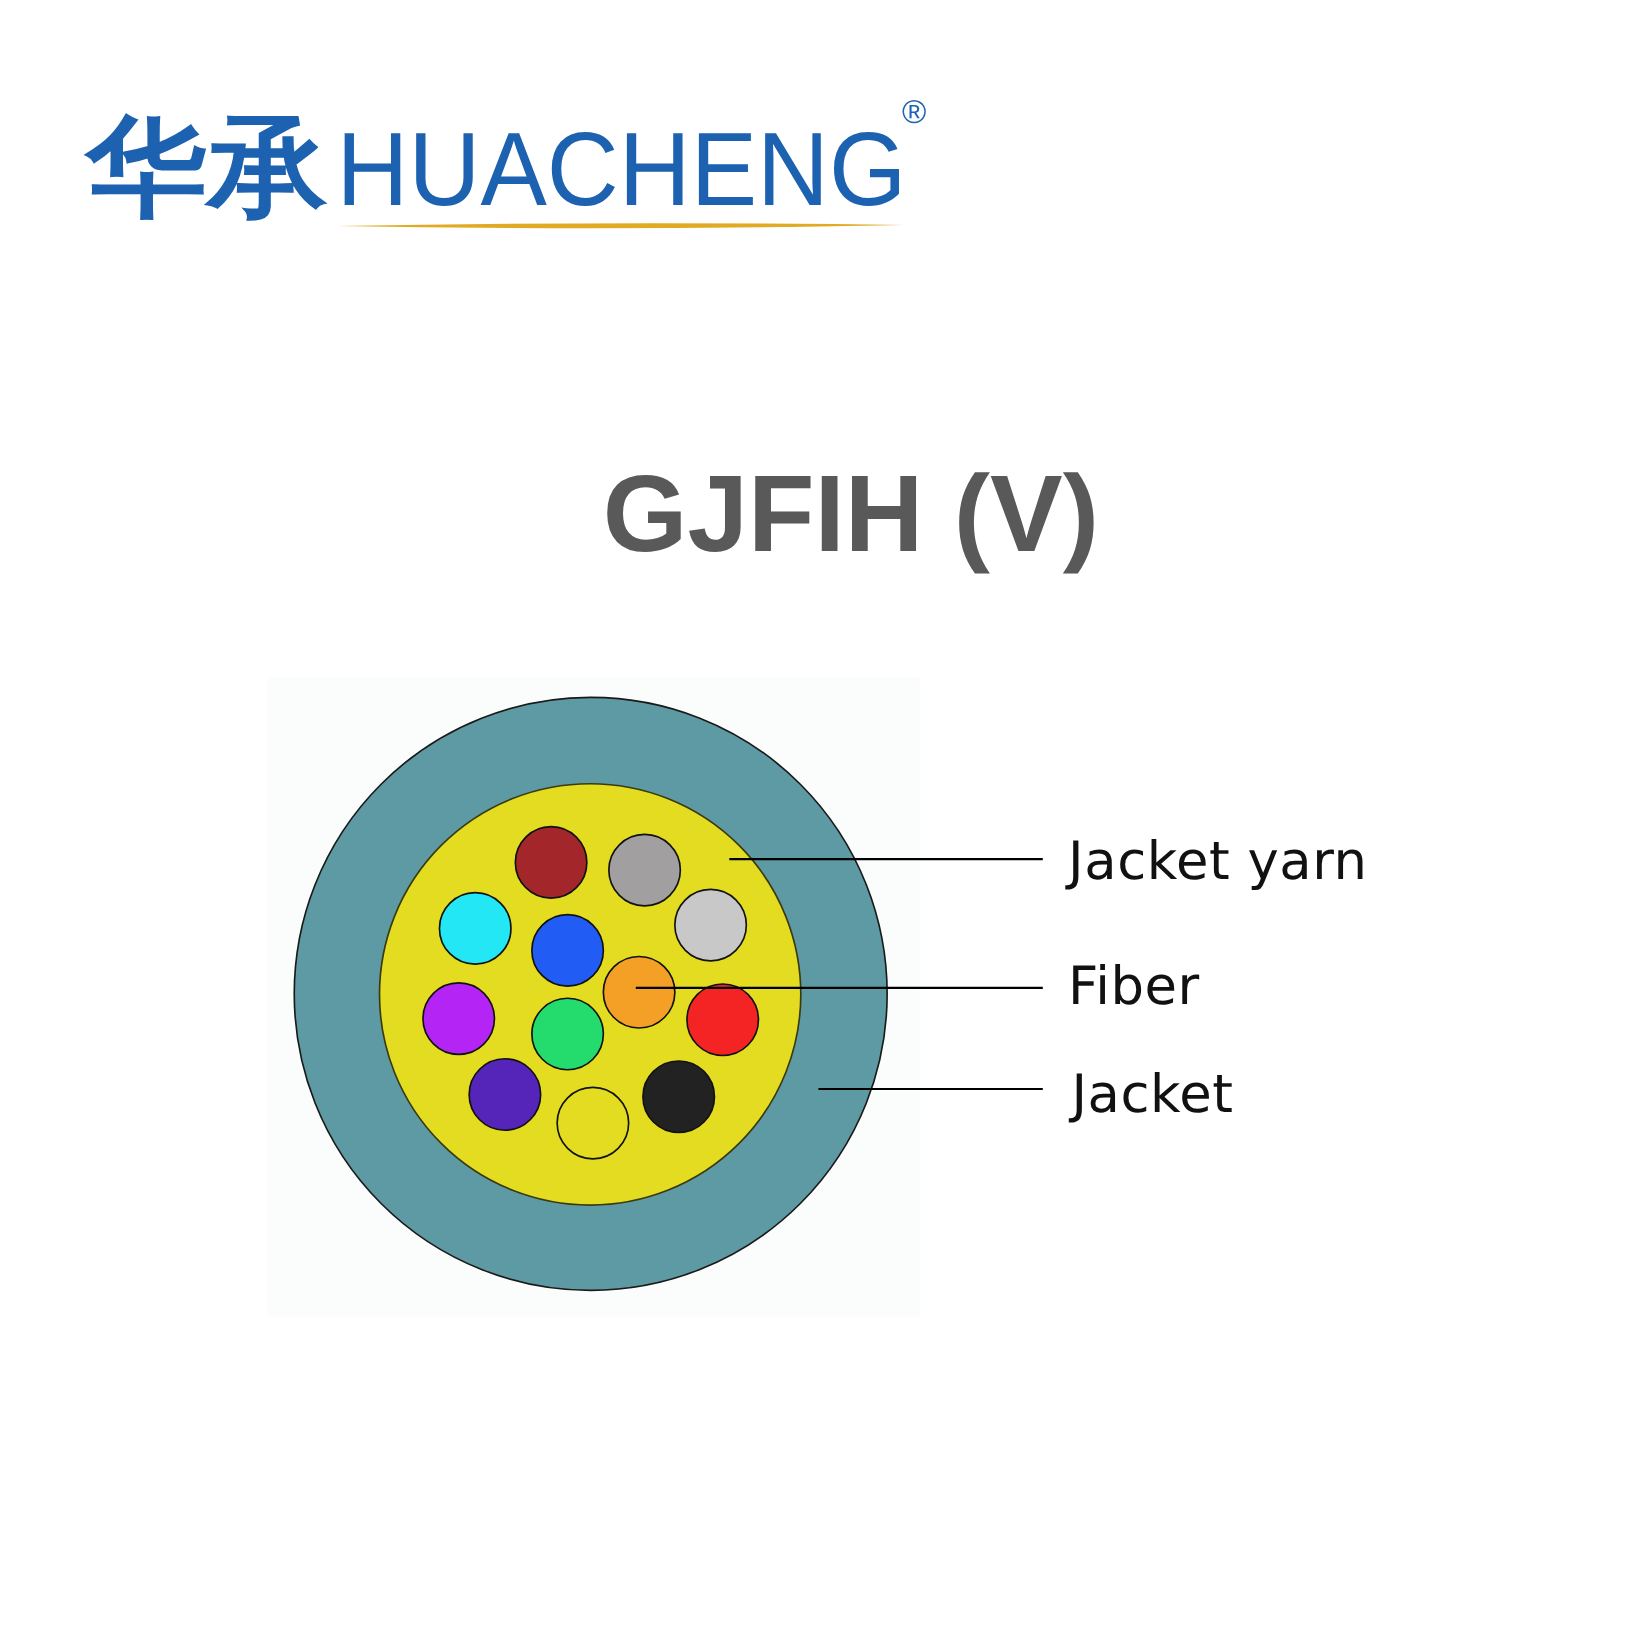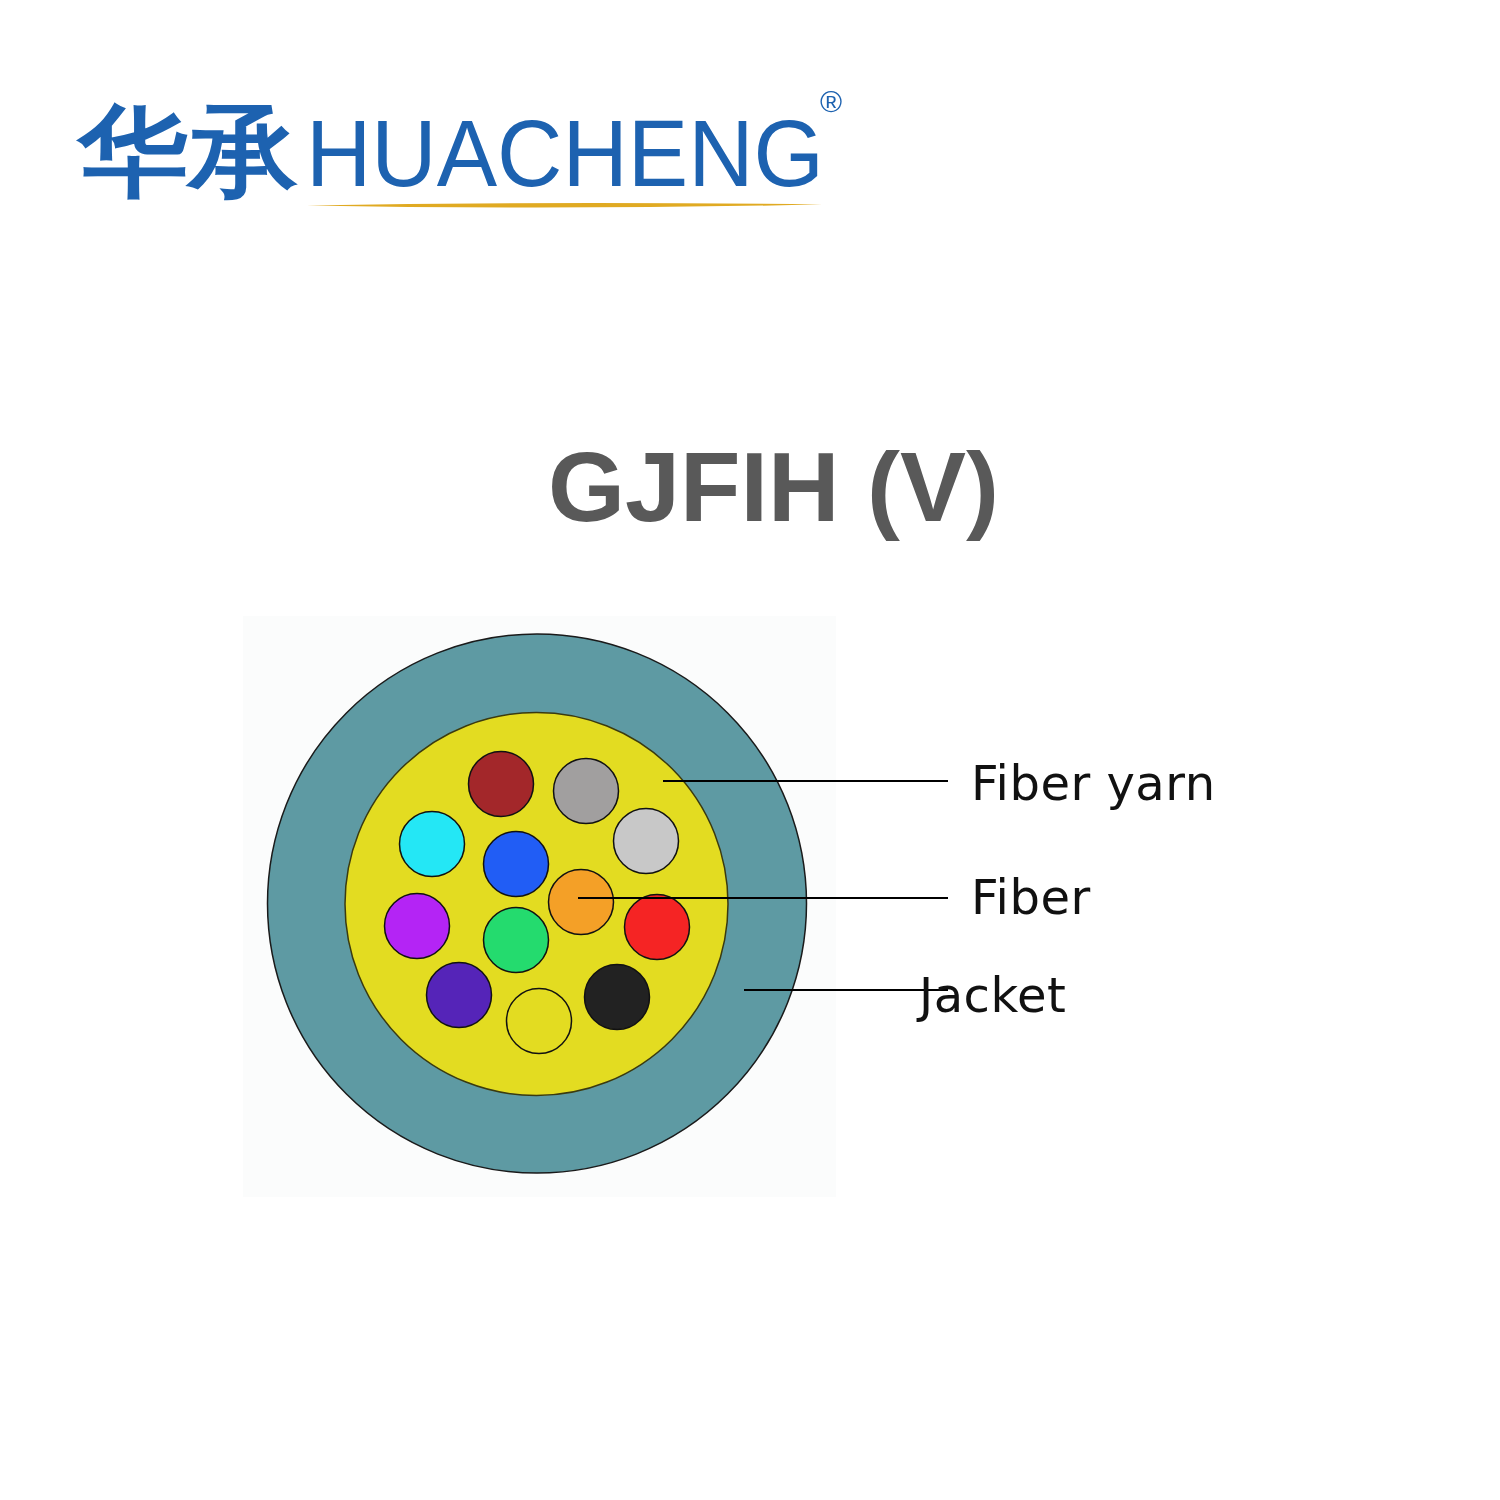--- a/index.html
+++ b/index.html
@@ -4,21 +4,21 @@
   <style>
     html, body { margin: 0; padding: 0; }
     body {
       width: 1500px; height: 1500px; position: relative; overflow: hidden;
       background: #ffffff;
       font-family: "Liberation Sans", sans-serif;
     }
     #logo-svg { position: absolute; left: 0; top: 0; }
     #diagram-svg { position: absolute; left: 0; top: 0; }
     .title {
-      position: absolute; left: 548px; top: 432px;
+      position: absolute; left: 548px; top: 412px;
       font-family: "Liberation Sans", sans-serif;
       font-weight: bold; font-size: 99px; line-height: 110px;
       color: #595959; white-space: nowrap; letter-spacing: 0px; text-align: right;
     }
     .label {
       position: absolute; left: 971px;
       font-family: "DejaVu Sans", sans-serif;
       font-size: 48px; line-height: 56px; color: #111111;
       white-space: nowrap; font-weight: normal; letter-spacing: 0.5px;
     }
@@ -52,15 +52,15 @@
       <circle cx="459" cy="995" r="32.5" fill="#5524b8" stroke="#111" stroke-width="1.5"></circle>
       <circle cx="539" cy="1021" r="32.5" fill="#e3dc21" stroke="#111" stroke-width="1.5"></circle>
       <circle cx="617" cy="997" r="32.5" fill="#222222" stroke="#111" stroke-width="1.5"></circle>
     </g>
 
   <line x1="663" y1="781" x2="948" y2="781" stroke="#000" stroke-width="2"></line>
   <line x1="578" y1="898" x2="948" y2="898" stroke="#000" stroke-width="2"></line>
   <line x1="744" y1="990" x2="948" y2="990" stroke="#000" stroke-width="2"></line>
 </svg>
 
-<div class="label" style="top:755px;">Fiber yarn</div>
+<div class="label" style="top:755px;">Jacket yarn</div>
 <div class="label" style="top:869px;text-align:center;">Fiber</div>
-<div class="label" style="top:967px; left:919px;">Jacket</div>
+<div class="label" style="top:967px; left:974px;">Jacket</div>
 
 </body></html>

